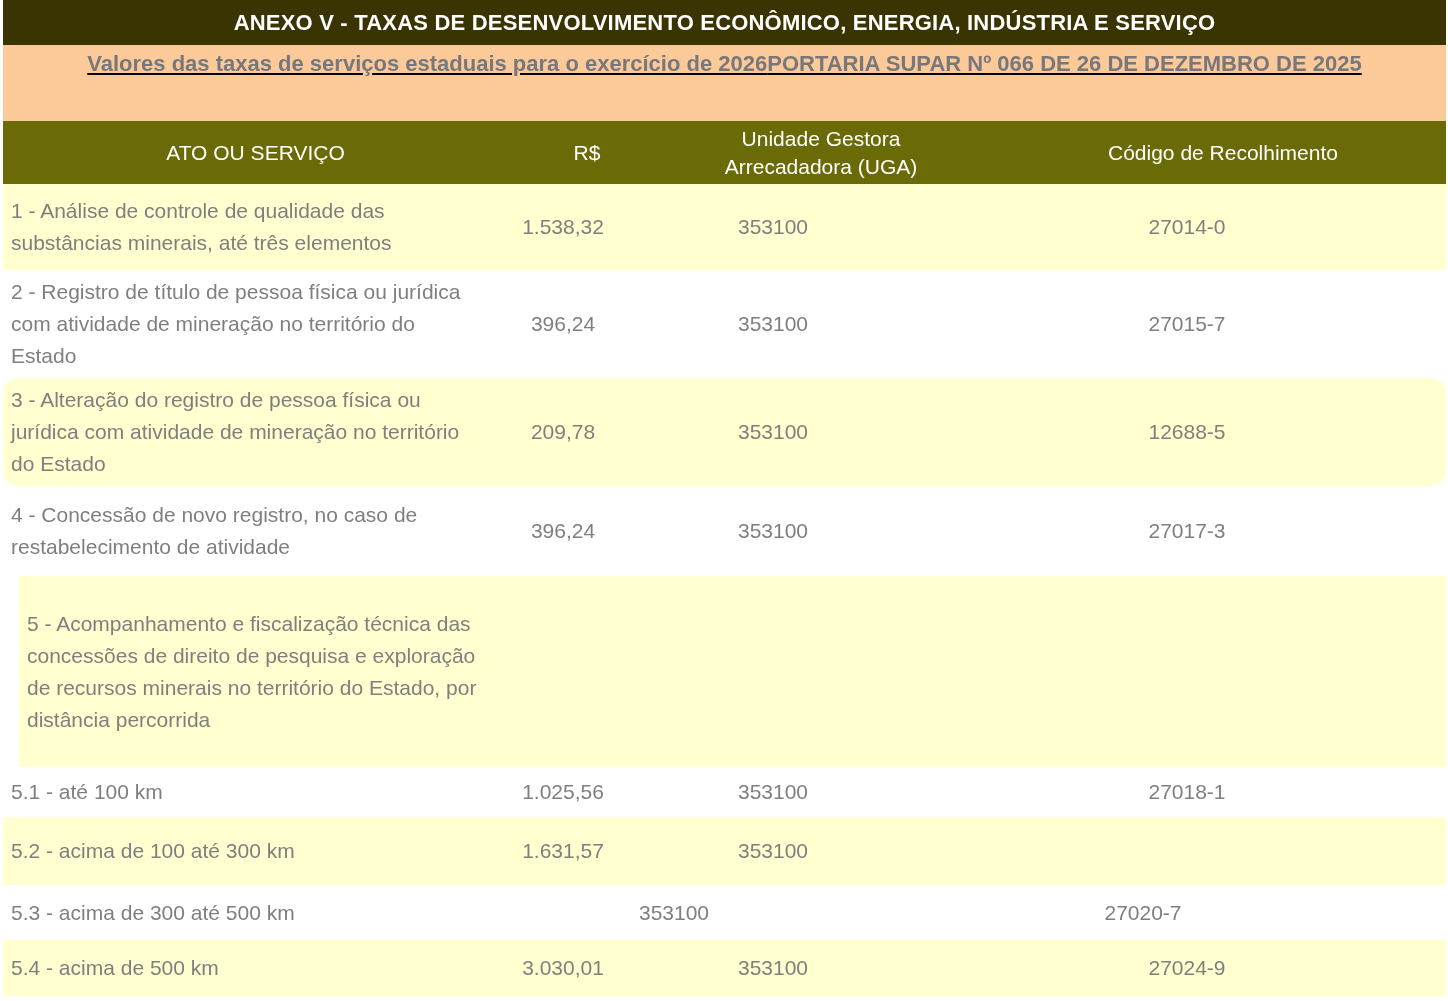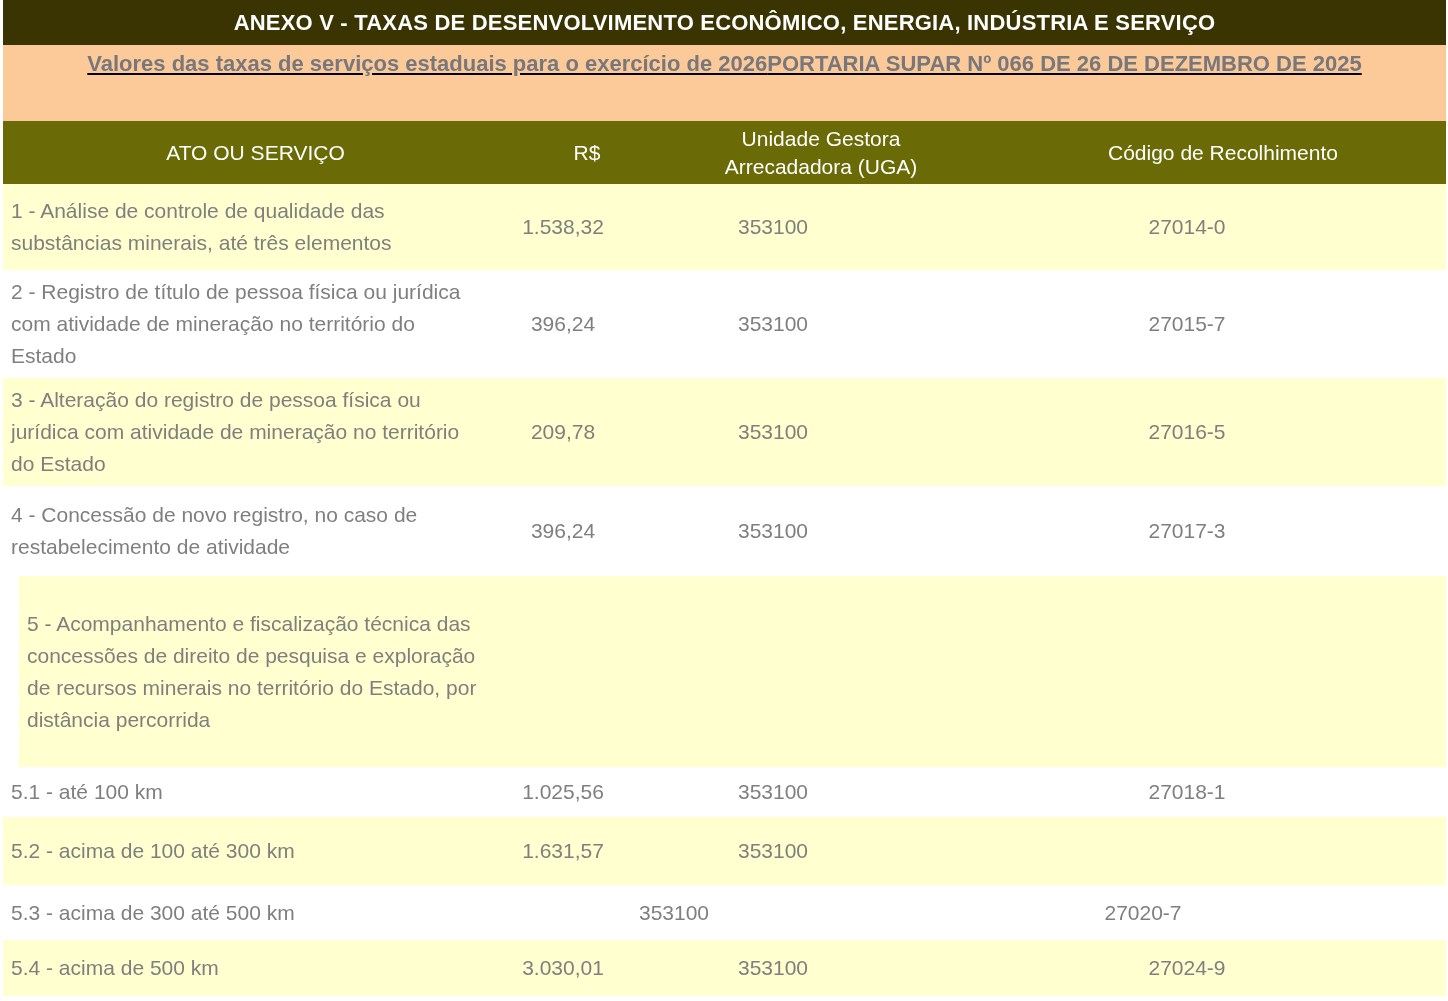--- a/index.html
+++ b/index.html
@@ -55,21 +55,21 @@
   }
   .thead .c{display:flex;align-items:center;justify-content:center;text-align:center;}
   .thead .c3 span{max-width:215px;display:inline-block;}
 
   
   .row{display:flex;align-items:stretch;color:var(--body-text);font-size:21px;line-height:32px;}
   .row:nth-child(odd){background:var(--row-alt-bg);}
   .row:nth-child(even){background:var(--row-bg);}
   .row:nth-child(1){min-height:86px;}
   .row:nth-child(2){min-height:105px;}
-  .row:nth-child(3){min-height:105px;}
+  .row:nth-child(3){min-height:105px;border-radius:15px;}
   .row:nth-child(4){min-height:90px;}
   .row:nth-child(5){min-height:191px;margin-left:16px;}
   .row:nth-child(6){min-height:50px;}
   .row:nth-child(7){min-height:68px;}
   .row:nth-child(8){min-height:55px;gap:11px;}
   .row:nth-child(9){min-height:56px;}
 
   .c{display:flex;align-items:center;justify-content:center;text-align:center;}
   .c1{width:505px;}
   .c2{width:110px;}
@@ -121,21 +121,21 @@
     <div class="c c1">2 - Registro de título de pessoa física ou jurídica com atividade de mineração no território do Estado</div>
     <div class="c c2">396,24</div>
     <div class="c c3">353100</div>
     <div class="c c4">27015-7</div>
   </div>
 
   <div class="row">
     <div class="c c1">3 - Alteração do registro de pessoa física ou jurídica com atividade de mineração no território do Estado</div>
     <div class="c c2">209,78</div>
     <div class="c c3">353100</div>
-    <div class="c c4">27016-5</div>
+    <div class="c c4">12688-5</div>
   </div>
 
   <div class="row">
     <div class="c c1">4 - Concessão de novo registro, no caso de restabelecimento de atividade</div>
     <div class="c c2">396,24</div>
     <div class="c c3">353100</div>
     <div class="c c4">27017-3</div>
   </div>
 
   <div class="row">

